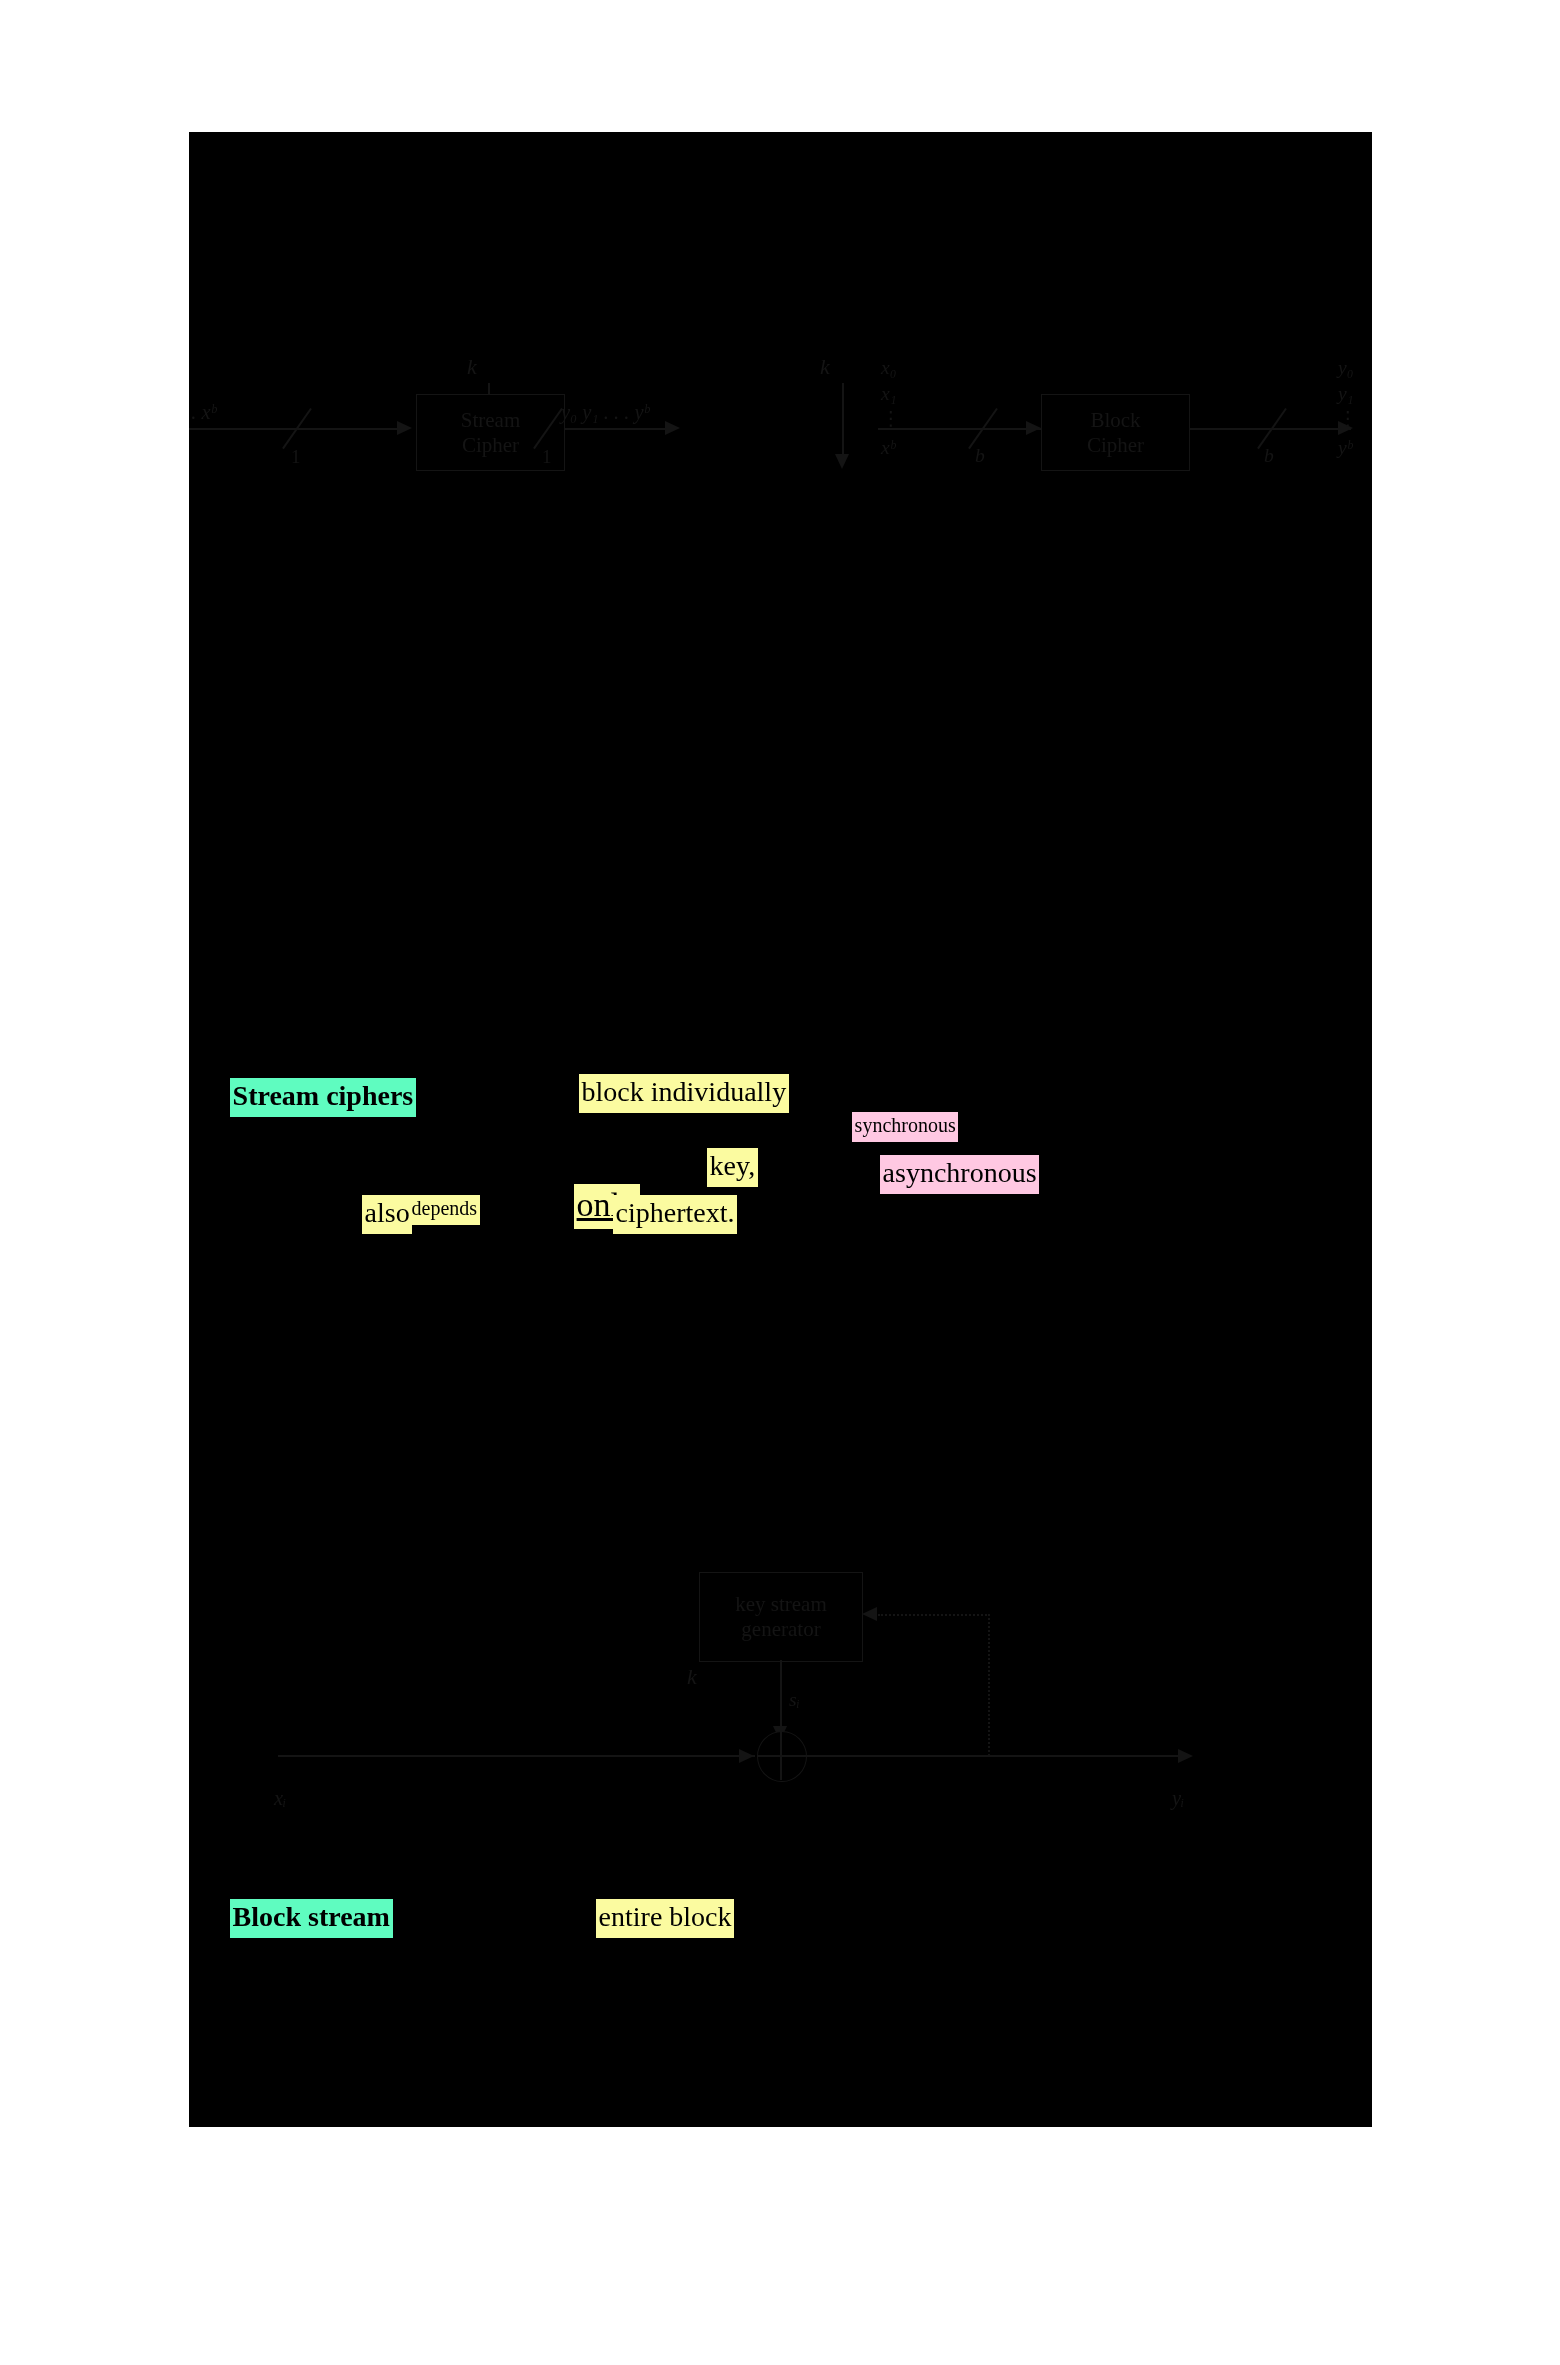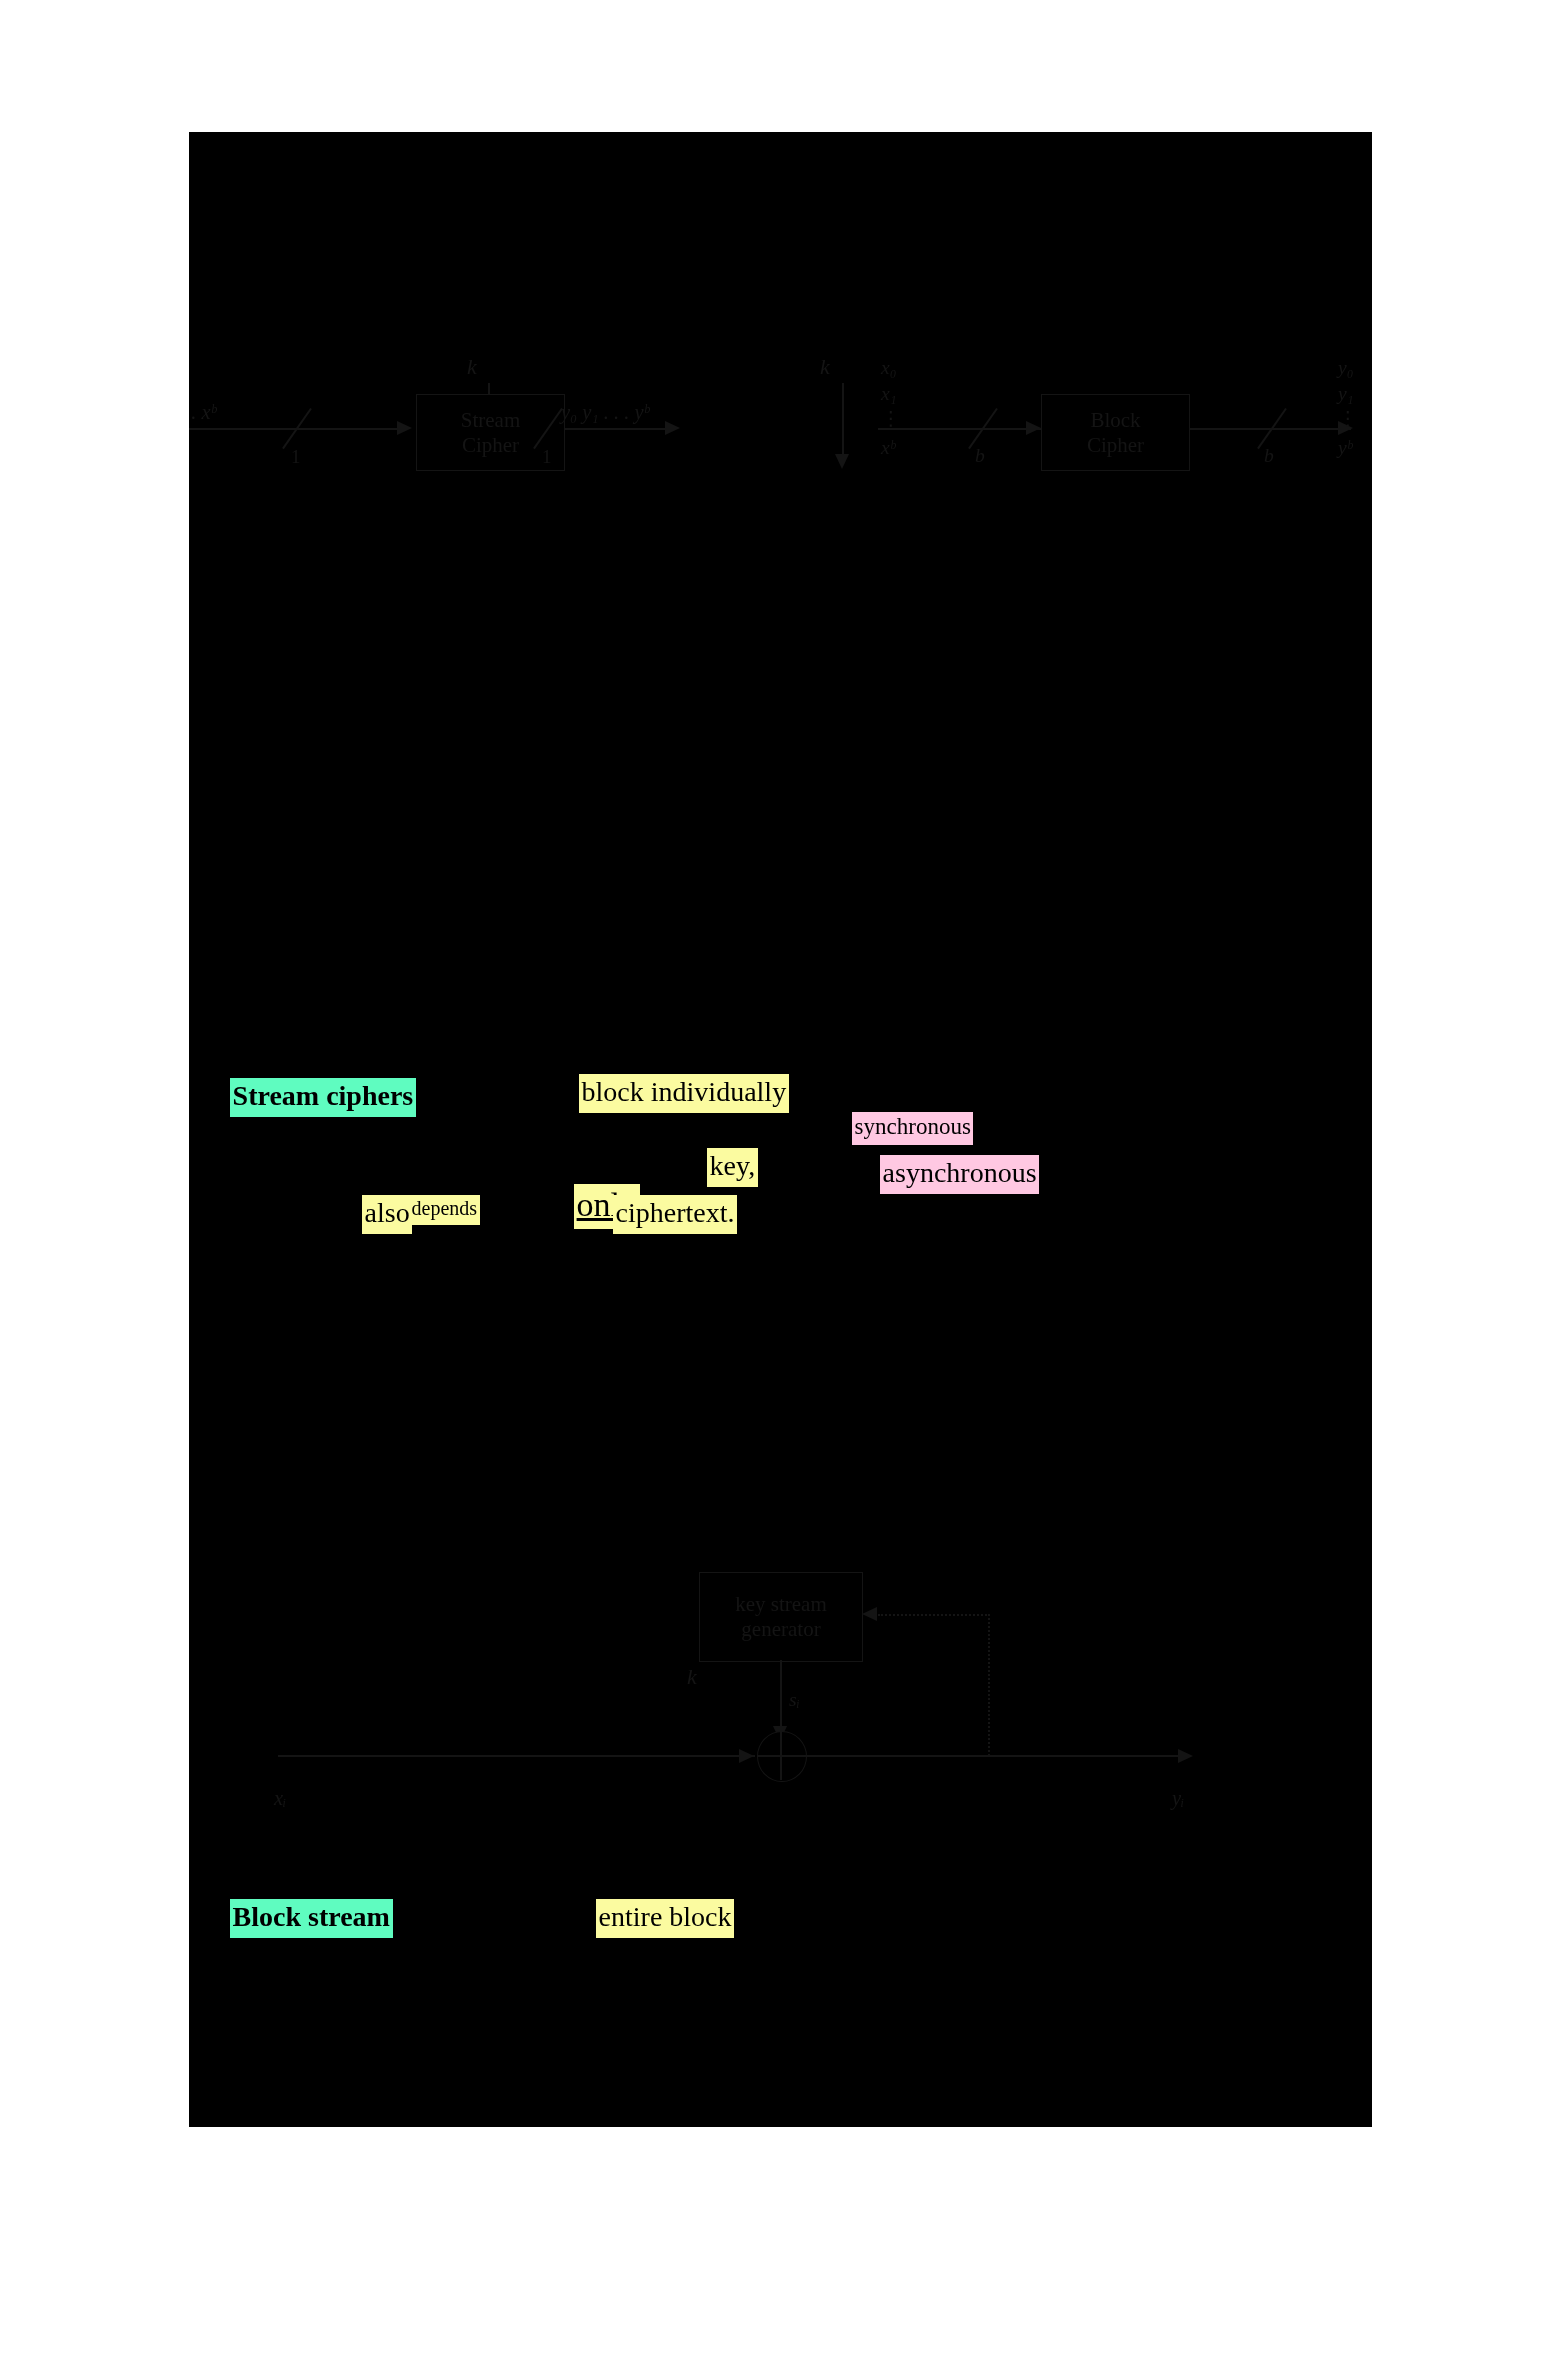--- a/index.html
+++ b/index.html
@@ -115,21 +115,21 @@
       <div style="height:25.6px;">yᵇ</div>
     </div>
   </div>
 
   <div>
 
     <div class="hl hl-green" style="left:41px;top:946px;font-size:28px;">Stream ciphers</div>
 
     <div class="hl hl-yellow" style="left:390px;top:942px;font-size:28px;">block individually</div>
 
-    <div class="hl hl-pink" style="left:663px;top:980px;font-size:23px;">synchronous</div>
+    <div class="hl hl-pink" style="left:663px;top:980px;font-size:20px;">synchronous</div>
 
     <div class="hl hl-yellow" style="left:385px;top:1052px;font-size:34px;text-decoration:underline;">only</div>
 
     <div class="hl hl-yellow" style="left:518px;top:1016px;font-size:28px;">key,</div>
 
     <div class="hl hl-pink" style="left:691px;top:1023px;font-size:28px;">asynchronous</div>
 
     <div class="hl hl-yellow" style="left:150px;top:1063px;font-size:28px;margin-left:23px;">also</div>
 
     <div class="hl hl-yellow" style="left:220px;top:1063px;font-size:20px;">depends</div>

